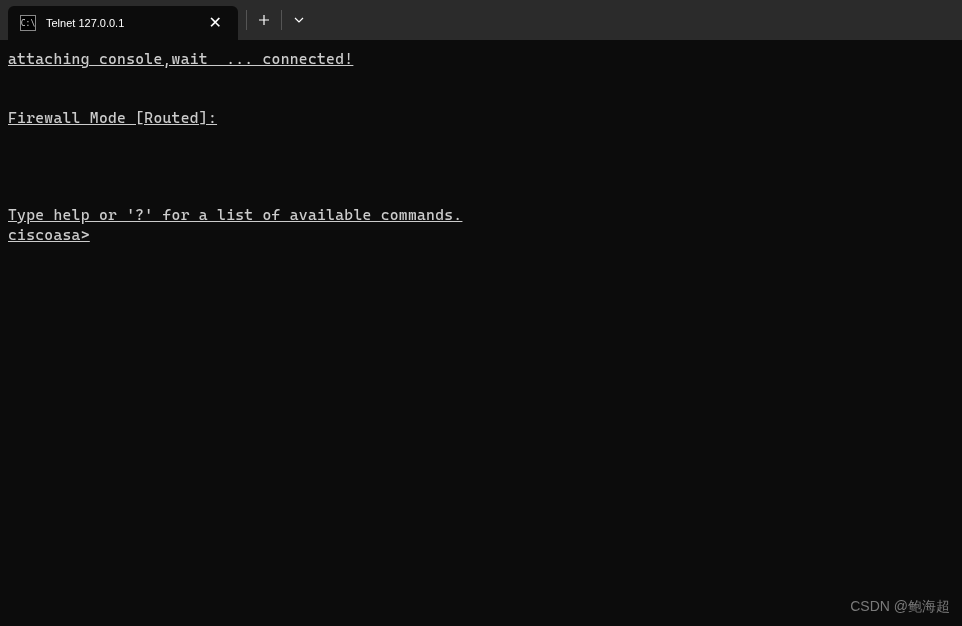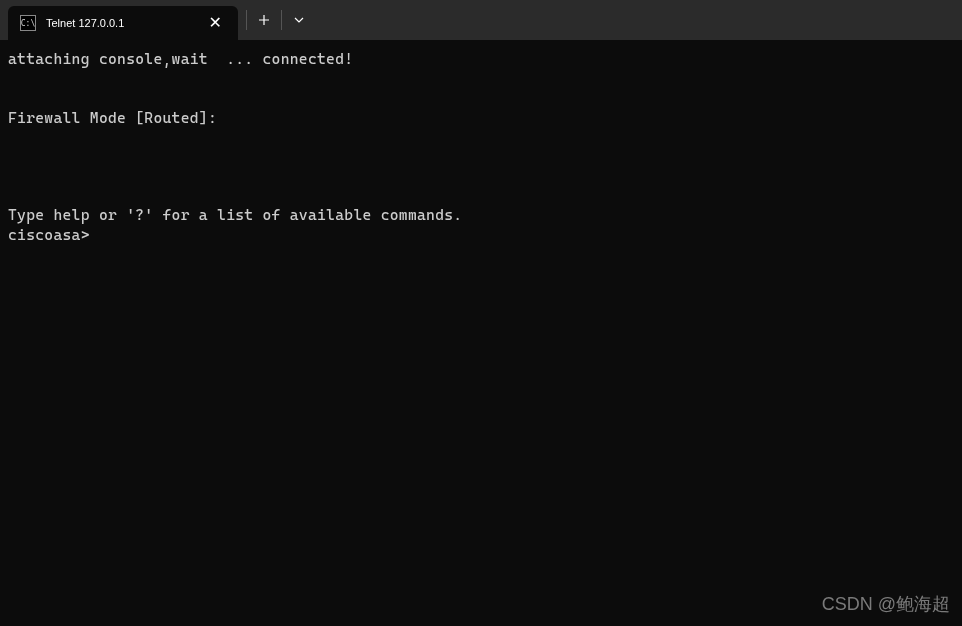--- a/index.html
+++ b/index.html
@@ -85,27 +85,28 @@
       justify-content: center;
     }
     .terminal-content {
       padding: 10px 8px;
       font-family: 'Cascadia Mono', 'Consolas', monospace;
       font-size: 15px;
       color: #cccccc;
       line-height: 1.3;
       white-space: pre;
       letter-spacing: 0.3px;
+      text-decoration: underline;
     }
     .watermark {
       position: absolute;
       bottom: 10px;
       right: 12px;
       color: #7a7a7a;
-      font-size: 18px;
+      font-size: 14px;
       font-family: -apple-system, sans-serif;
     }
   </style>
 </head>
 <body>
 
 <div class="title-bar">
   <div class="tab">
     <div class="tab-left">
       <div class="tab-icon">C:\</div>

